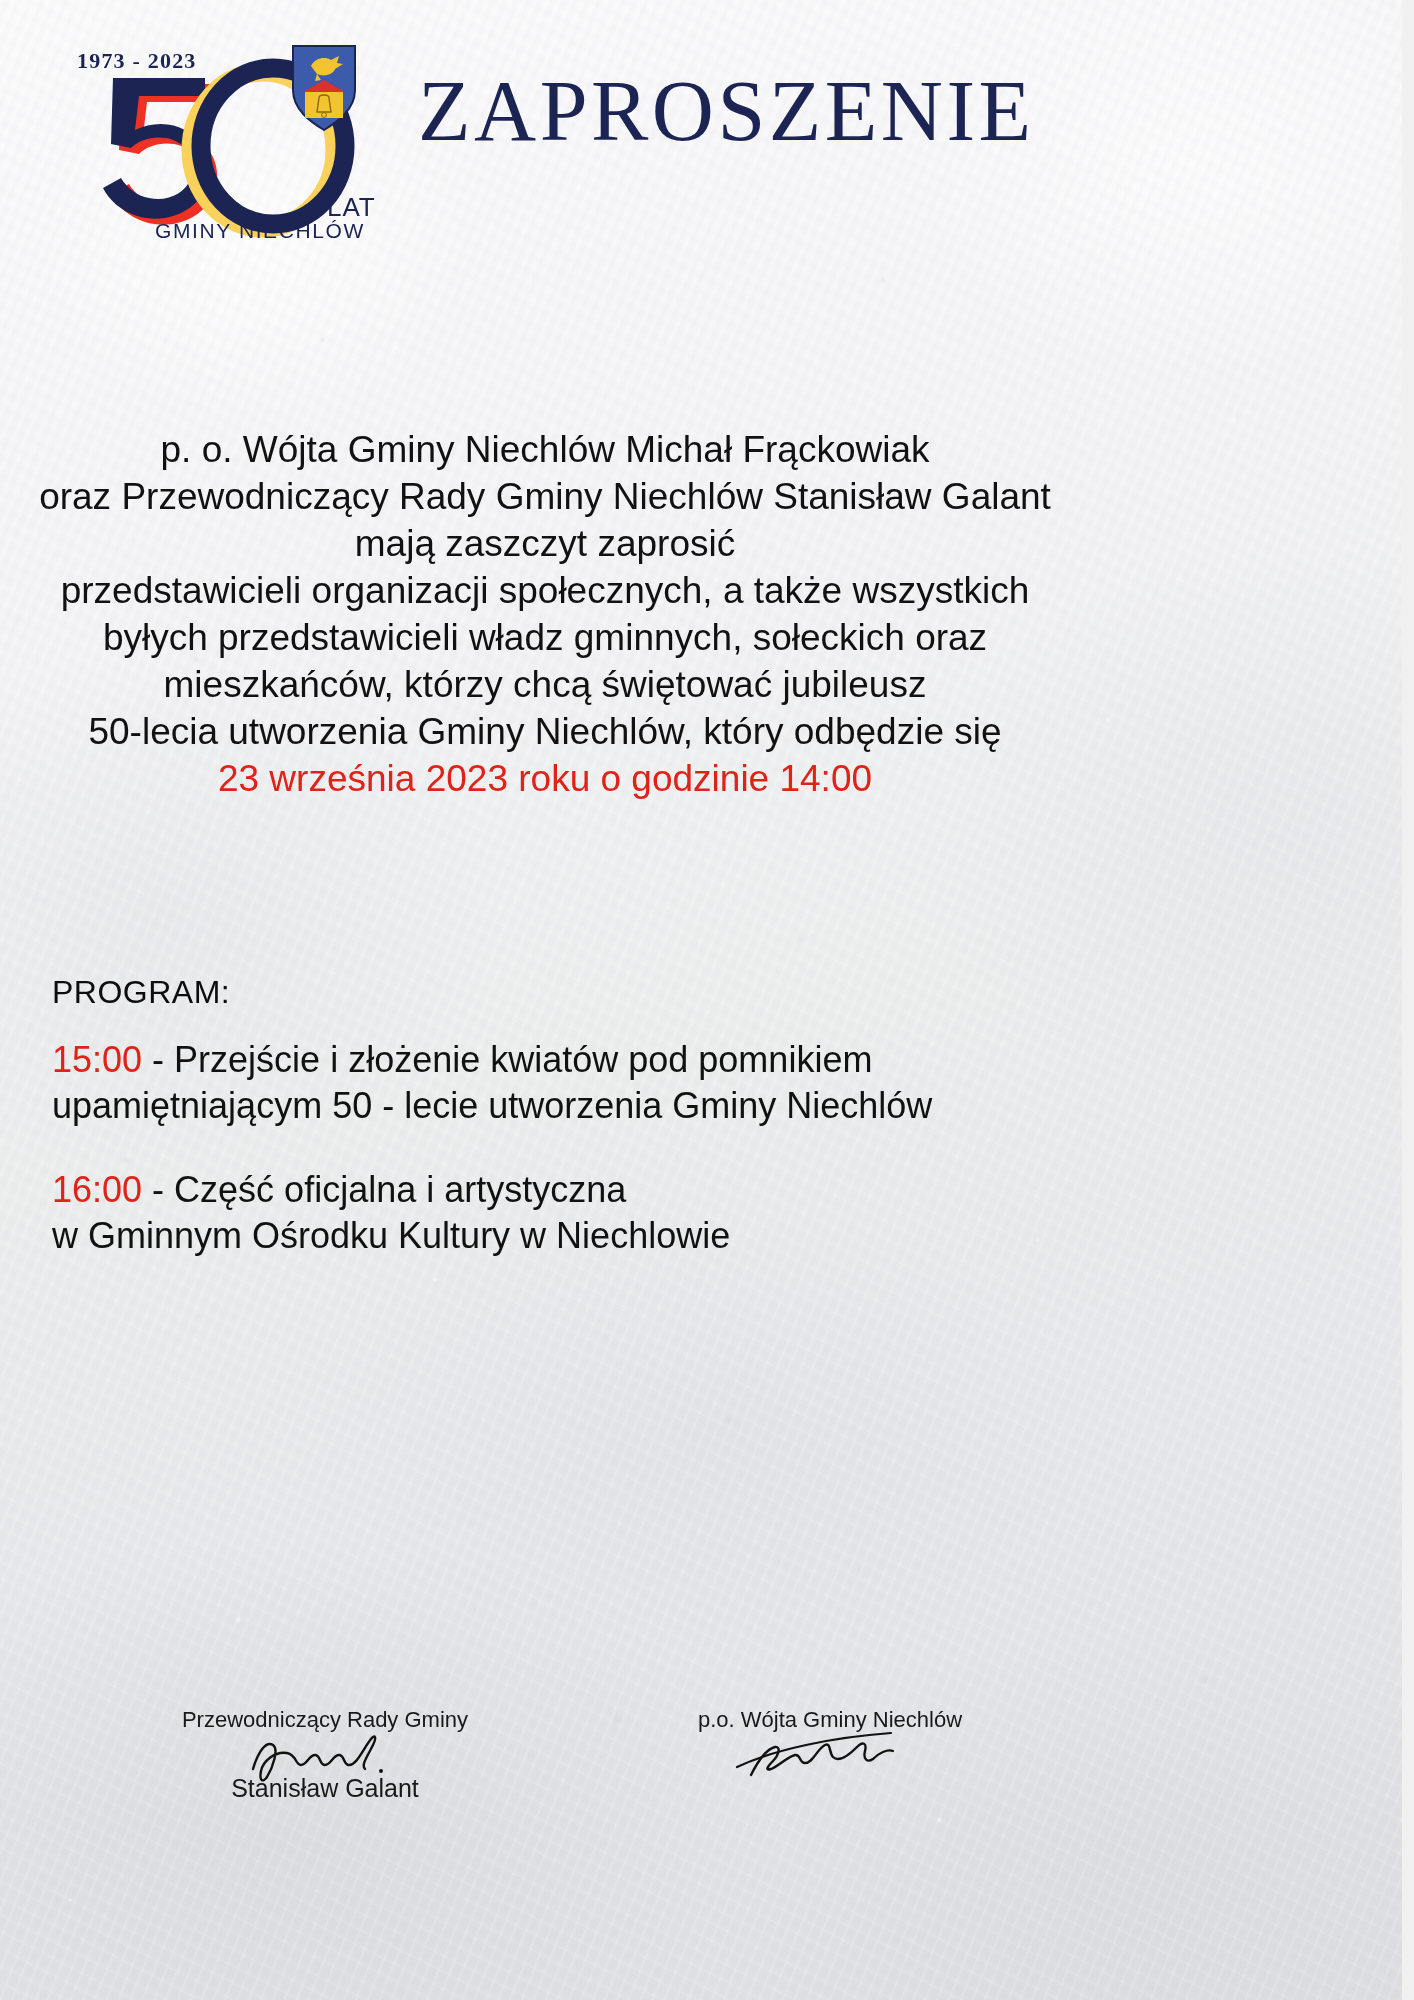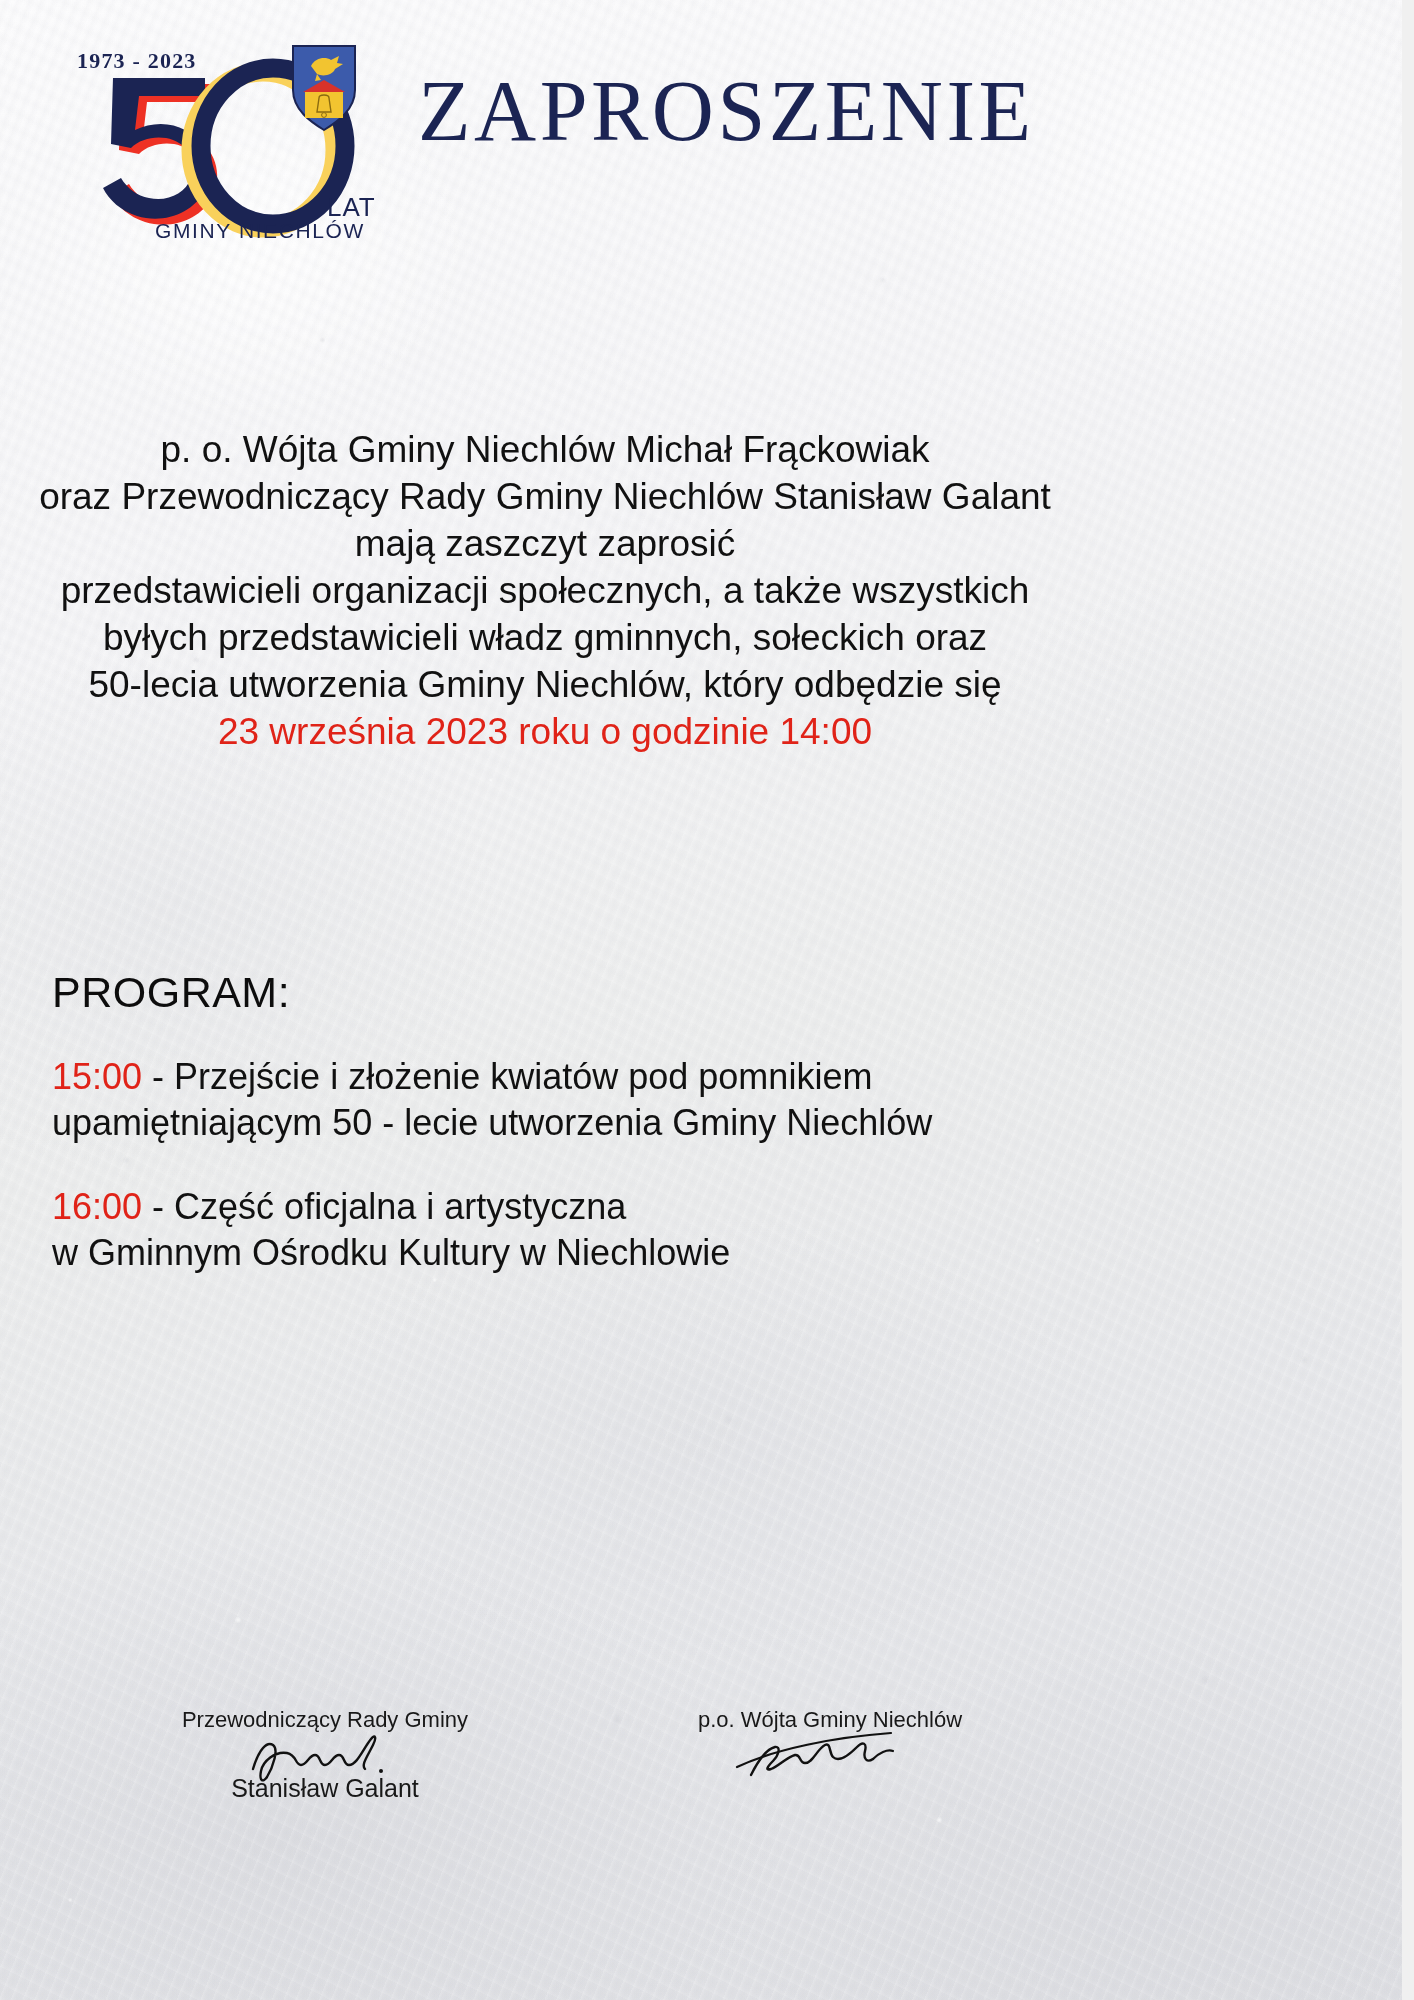--- a/index.html
+++ b/index.html
@@ -124,25 +124,25 @@
   
   #program {
     position: absolute;
     top: 965px;
     left: 52px;
     width: 1000px;
     z-index: 5;
   }
   #program-heading {
     font-family: "Liberation Sans Narrow", "Liberation Sans", sans-serif;
-    font-size: 43px;
+    font-size: 32px;
     line-height: 54px;
     color: #0d0d0d;
     letter-spacing: 0.5px;
-    margin-bottom: 35px;
+    margin-bottom: 18px;
   }
   .program-item {
     margin-bottom: 38px;
   }
   .program-line {
     font-family: "Liberation Sans Narrow", "Liberation Sans", sans-serif;
     font-size: 36px;
     line-height: 46px;
     color: #111111;
     white-space: nowrap;
@@ -251,20 +251,21 @@
 
     <div id="doc-title">ZAPROSZENIE</div>
   </div>
 
   <div id="invite-body">
     <div class="body-line">p. o. Wójta Gminy Niechlów Michał Frąckowiak</div>
     <div class="body-line">oraz Przewodniczący Rady Gminy Niechlów Stanisław Galant</div>
     <div class="body-line">mają zaszczyt zaprosić</div>
     <div class="body-line">przedstawicieli organizacji społecznych, a także wszystkich</div>
     <div class="body-line">byłych przedstawicieli władz gminnych, sołeckich oraz</div>
+    <div class="body-line">mieszkańców, którzy chcą świętować jubileusz</div>
     <div class="body-line">50-lecia utworzenia Gminy Niechlów, który odbędzie się</div>
     <div class="body-line red">23 września 2023 roku o godzinie 14:00</div>
   </div>
 
   <div id="program">
     <div id="program-heading">PROGRAM:</div>
 
 
     <div class="program-item">
       <div class="program-line">

